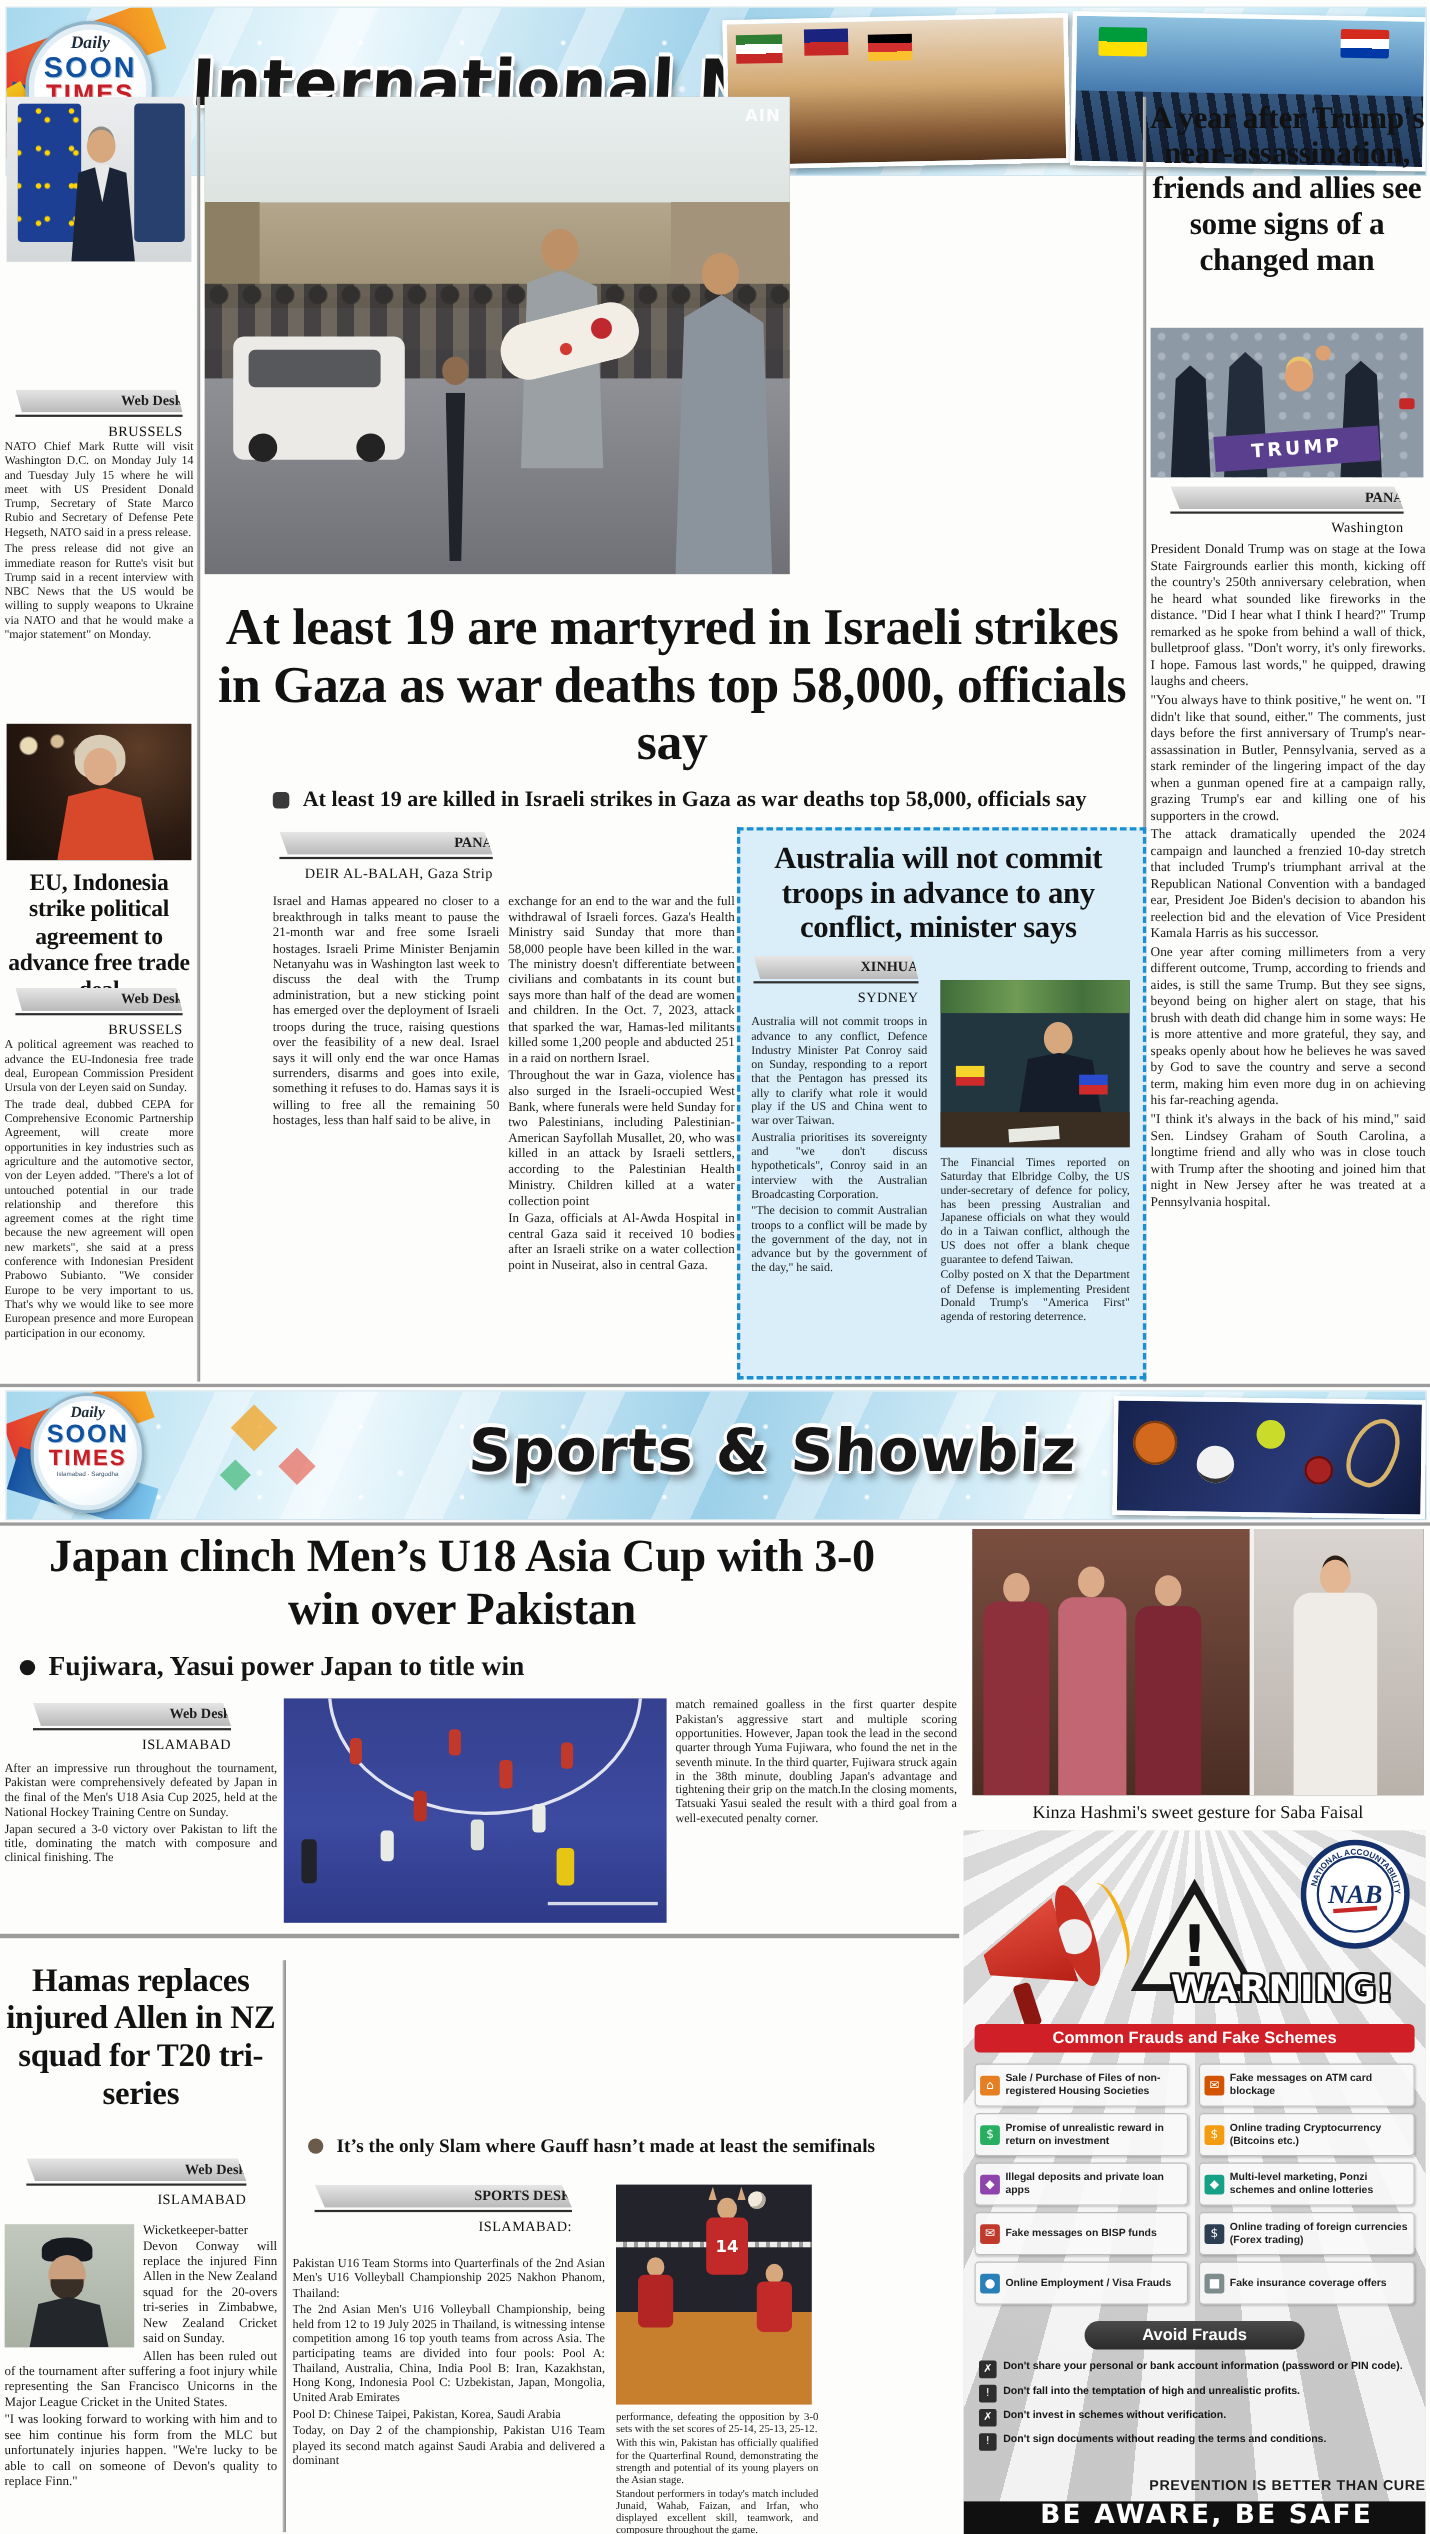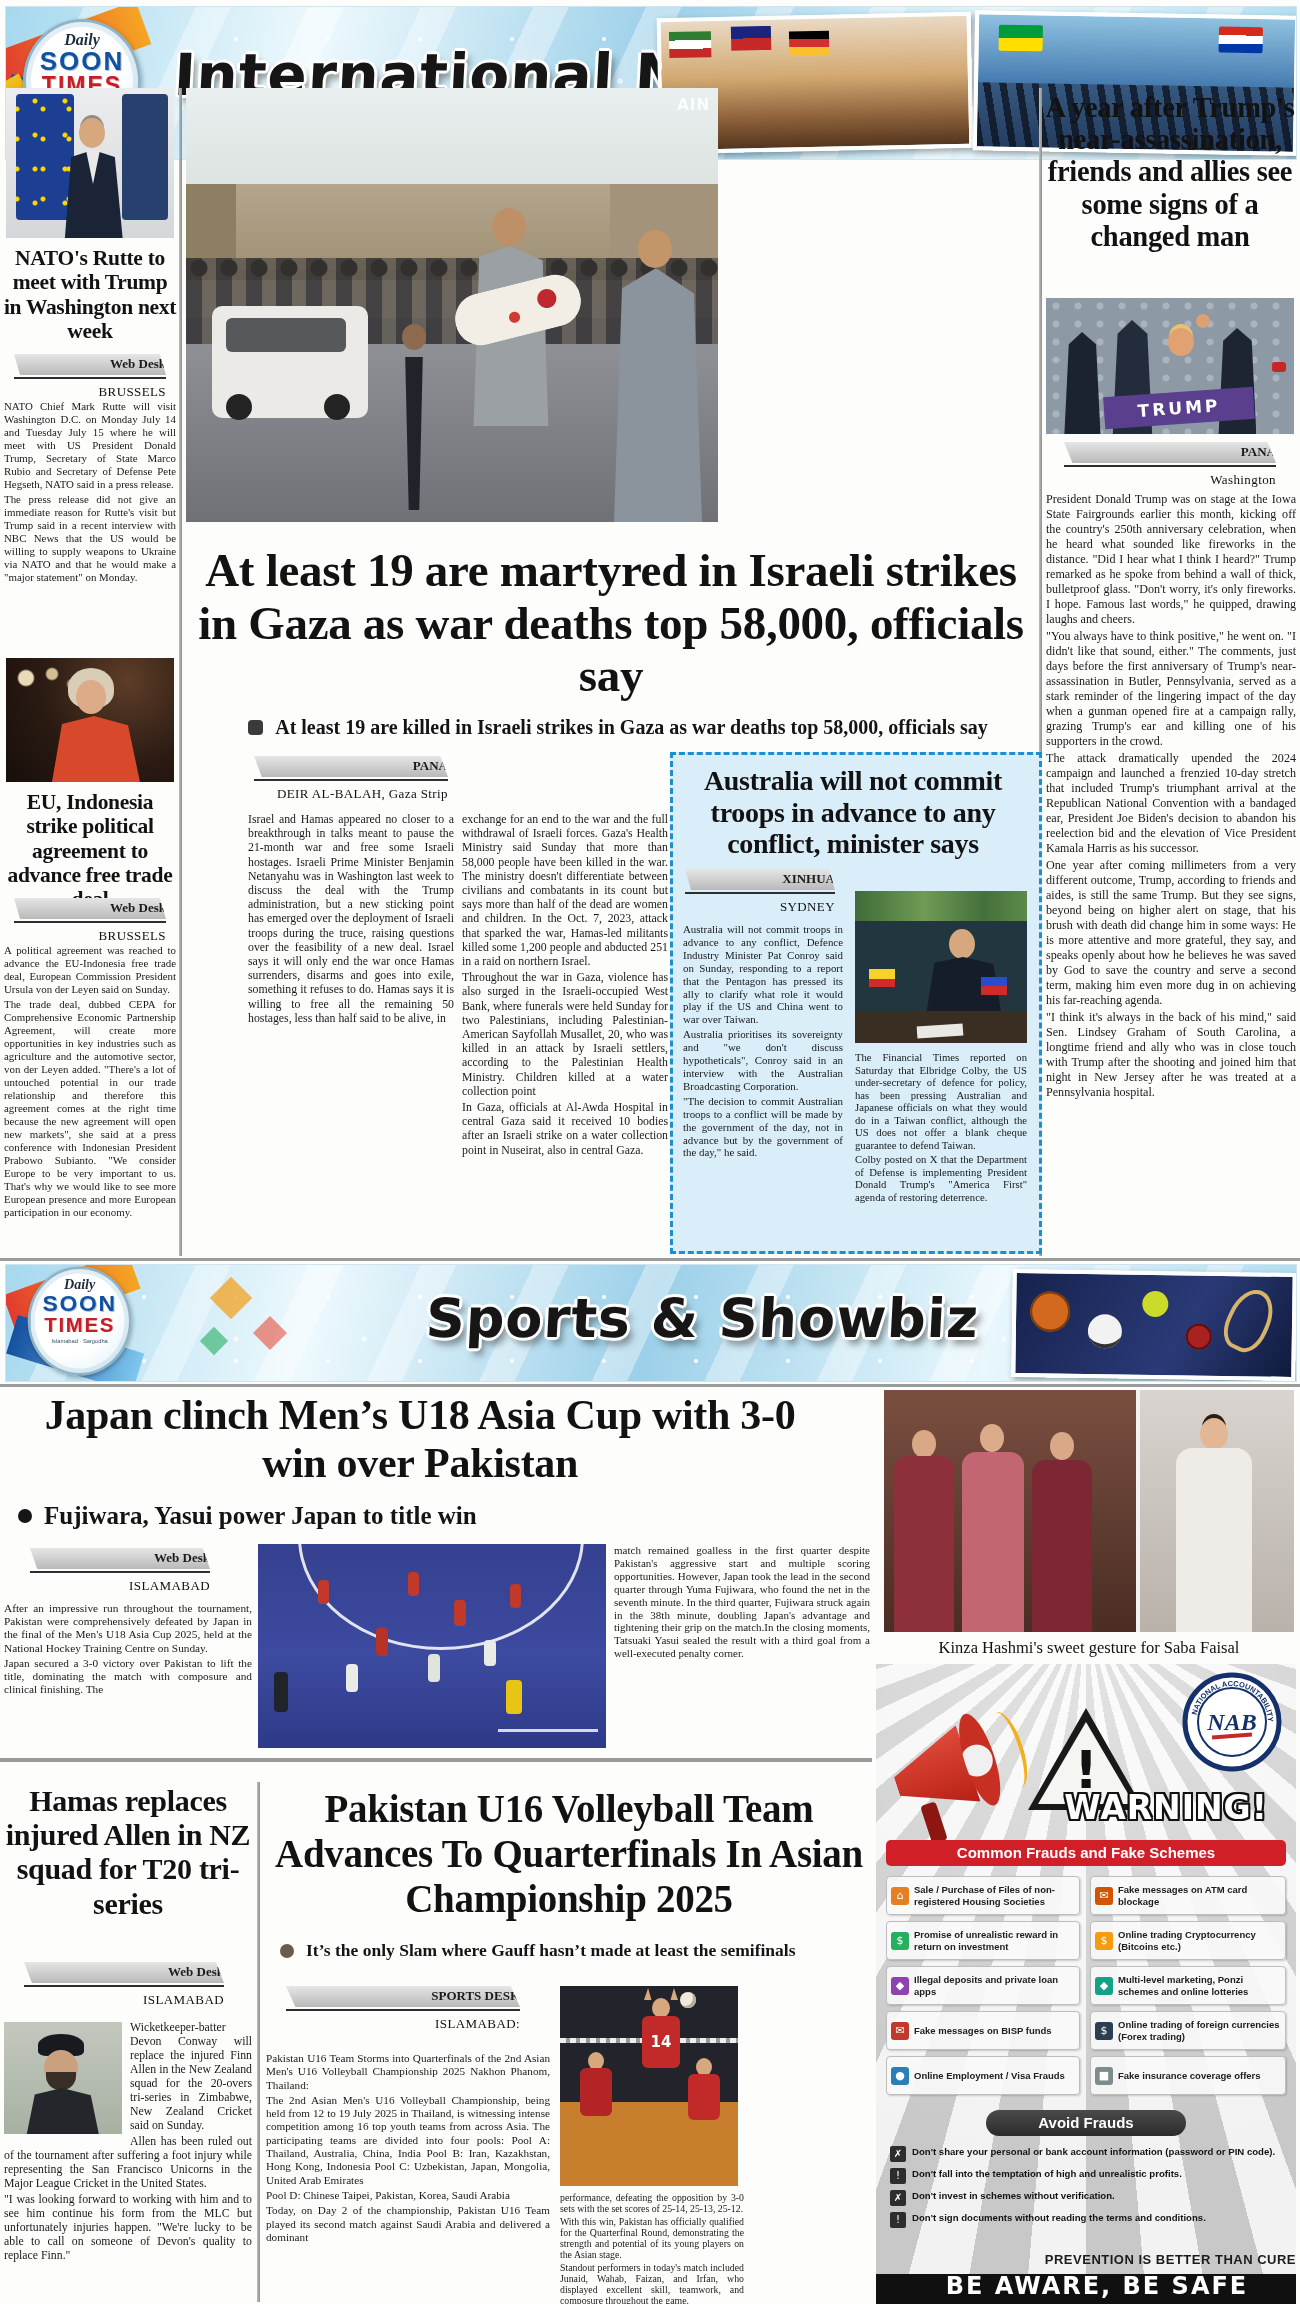--- a/index.html
+++ b/index.html
@@ -125,21 +125,20 @@
 
   <div class="photo" style="left:6px;top:88px;width:168px;height:150px;background:linear-gradient(180deg,#ecedee,#d4d7d9);">
     <div class="abs" style="left:10px;top:6px;width:58px;height:126px;border-radius:4px;background:#1c3f94;
          background-image:radial-gradient(circle 2px,#ffd400 2px,transparent 3px),radial-gradient(circle 2px,#ffd400 2px,transparent 3px);
          background-position:14px 30px,34px 58px;background-repeat:repeat;background-size:26px 30px,30px 34px;"></div>
     <div class="abs" style="left:116px;top:6px;width:46px;height:126px;border-radius:4px;background:#27406e;"></div>
     <div class="head" style="left:73px;top:30px;width:26px;height:30px;box-shadow:0 -4px 0 -1px #8f8c86;"></div>
     <div class="abs" style="left:48px;top:62px;width:78px;height:88px;background:#1b2436;clip-path:polygon(14% 100%,22% 8%,50% 0,78% 8%,88% 100%);"></div>
     <div class="abs" style="left:80px;top:62px;width:14px;height:34px;background:#e9e9e9;clip-path:polygon(0 0,100% 0,50% 100%);"></div>
   </div>
-  <div class="hl" style="left:2px;top:246px;width:176px;font-size:21.5px;">NATO's Rutte to meet with Trump in Washington next week</div>
   <div class="byline" style="left:14px;top:354px;width:152px;">
     <div class="badge">Web Desk</div>
     <div class="badge-line"></div>
     <div class="dateline">BRUSSELS</div>
   </div>
   <div class="body-txt" style="left:4px;top:400px;width:172px;height:184px;font-size:10.9px;line-height:13px;">
     <p>NATO Chief Mark Rutte will visit Washington D.C. on Monday July 14 and Tuesday July 15 where he will meet with US President Donald Trump, Secretary of State Marco Rubio and Secretary of Defense Pete Hegseth, NATO said in a press release.</p>
     <p>The press release did not give an immediate reason for Rutte's visit but Trump said in a recent interview with NBC News that the US would be willing to supply weapons to Ukraine via NATO and that he would make a "major statement" on Monday.</p>
   </div>
 
@@ -349,21 +348,20 @@
       <span class="head" style="left:40px;top:28px;width:34px;height:36px;background:#caa07e;"></span>
       <span class="abs" style="left:42px;top:50px;width:30px;height:18px;background:#3a2f26;border-radius:0 0 14px 14px;"></span>
       <span class="abs" style="left:18px;top:66px;width:80px;height:46px;background:#23272b;clip-path:polygon(6% 100%,16% 14%,50% 0,86% 16%,96% 100%);"></span>
     </span>
     <p>Wicketkeeper-batter Devon Conway will replace the injured Finn Allen in the New Zealand squad for the 20-overs tri-series in Zimbabwe, New Zealand Cricket said on Sunday.</p>
     <p>Allen has been ruled out of the tournament after suffering a foot injury while representing the San Francisco Unicorns in the Major League Cricket in the United States.</p>
     <p>"I was looking forward to working with him and to see him continue his form from the MLC but unfortunately injuries happen. "We're lucky to be able to call on someone of Devon's quality to replace Finn."</p>
   </div>
   <div class="vr" style="left:257px;top:1782px;height:520px;"></div>
 
-  <div class="hl" style="left:266px;top:1786px;width:606px;font-size:39px;line-height:1.16;">Pakistan U16 Volleyball Team Advances To Quarterfinals In Asian Championship 2025</div>
   <div class="sub-row" style="left:280px;top:1940px;width:580px;">
     <span class="rd-bullet" style="background:#6b5b4a;"></span>
     <span class="sub-txt" style="font-size:17.5px;">It’s the only Slam where Gauff hasn’t made at least the semifinals</span>
   </div>
   <div class="byline" style="left:286px;top:1986px;width:234px;">
     <div class="badge">SPORTS DESK</div>
     <div class="badge-line"></div>
     <div class="dateline">ISLAMABAD:</div>
   </div>
   <div class="body-txt" style="left:266px;top:2052px;width:284px;height:252px;font-size:11.2px;line-height:13.3px;">

